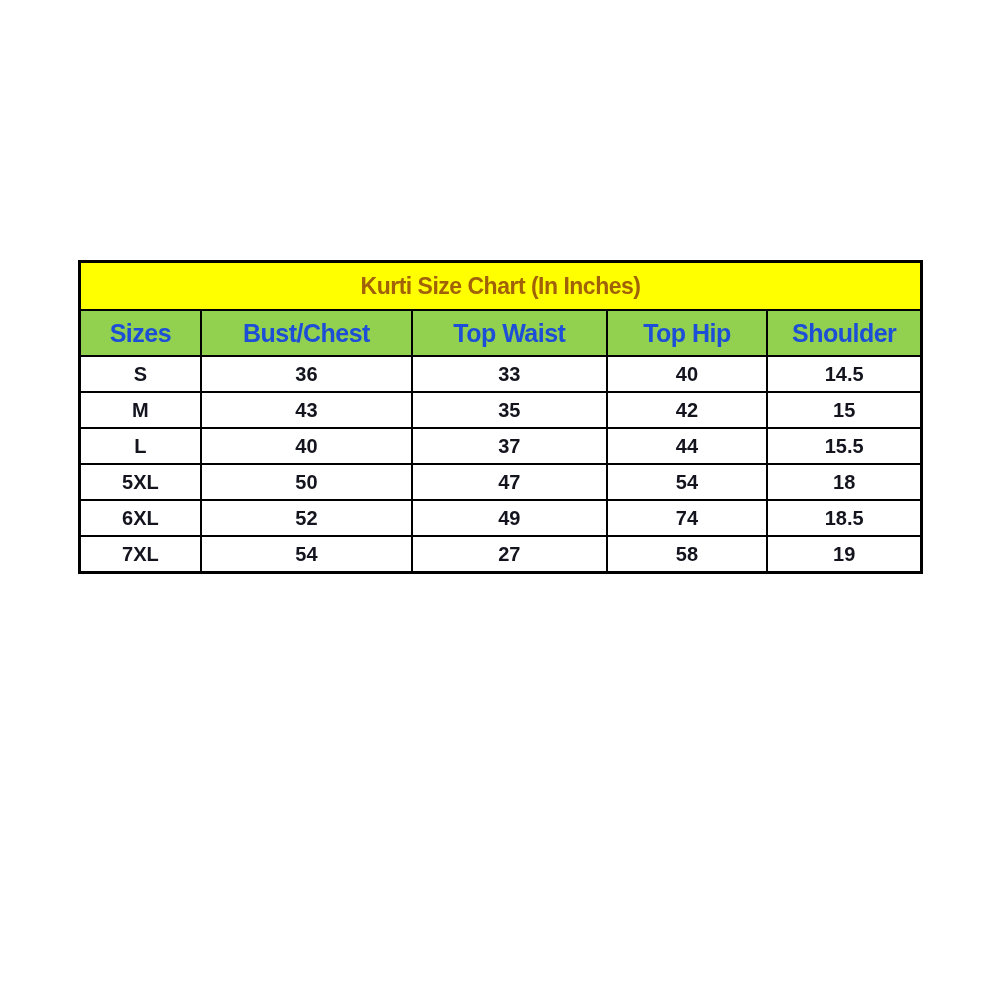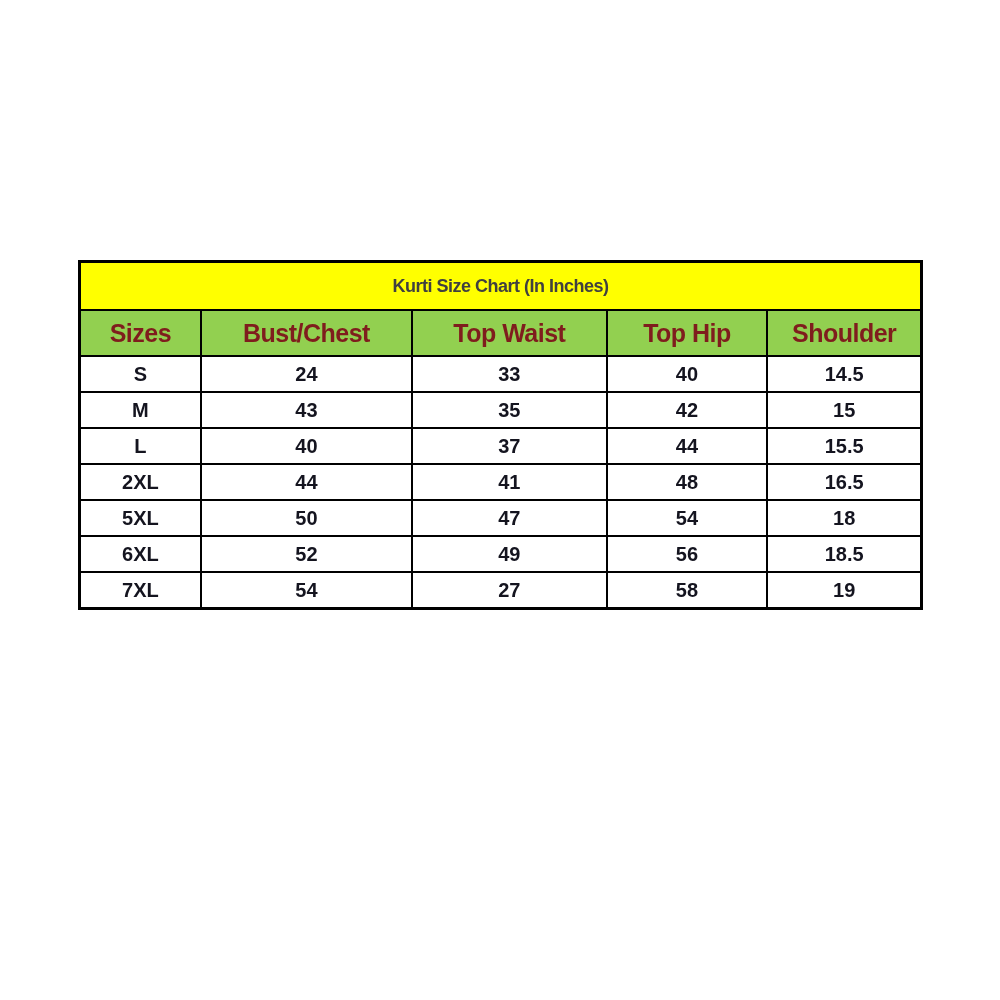--- a/index.html
+++ b/index.html
@@ -30,30 +30,30 @@
   table.size-chart td {
     border: 2px solid #000000;
     text-align: center;
     vertical-align: middle;
     padding: 0;
     overflow: hidden;
     white-space: nowrap;
   }
   .title-cell {
     height: 46px;
-    font-size: 18px;
+    font-size: 23px;
     font-weight: bold;
-    color: #404040;
+    color: #a16207;
     letter-spacing: -0.5px;
   }
   .header-cell {
     height: 44px;
     font-size: 25px;
     font-weight: bold;
-    color: #7f1d1d;
+    color: #1d4ed8;
     letter-spacing: -0.5px;
   }
   tbody td {
     height: 34px;
     font-size: 20px;
     font-weight: 600;
     color: #14141f;
     background: #ffffff;
   }
   tbody td.size-col {
@@ -80,58 +80,51 @@
           <th class="header-cell" style="background: rgb(146, 208, 80);">Sizes</th>
           <th class="header-cell" style="background: rgb(146, 208, 80);">Bust/Chest</th>
           <th class="header-cell" style="background: rgb(146, 208, 80);">Top Waist</th>
           <th class="header-cell" style="background: rgb(146, 208, 80); text-align: center;">Top Hip</th>
           <th class="header-cell" style="background: rgb(146, 208, 80);">Shoulder</th>
         </tr>
     </thead>
     <tbody id="table-body">
         <tr>
           <td class="size-col">S</td>
-          <td>24</td>
+          <td>36</td>
           <td>33</td>
           <td>40</td>
           <td>14.5</td>
         </tr>
         <tr>
           <td class="size-col">M</td>
           <td>43</td>
           <td>35</td>
           <td>42</td>
           <td>15</td>
         </tr>
         <tr>
           <td class="size-col">L</td>
           <td>40</td>
           <td>37</td>
           <td>44</td>
           <td>15.5</td>
         </tr>
         <tr>
-          <td class="size-col">2XL</td>
-          <td>44</td>
-          <td>41</td>
-          <td>48</td>
-          <td>16.5</td>
-        </tr>
-        <tr>
           <td class="size-col">5XL</td>
           <td>50</td>
           <td>47</td>
           <td>54</td>
           <td>18</td>
         </tr>
         <tr>
           <td class="size-col">6XL</td>
           <td>52</td>
           <td>49</td>
-          <td>56</td>
+          <td>74</td>
           <td>18.5</td>
         </tr>
         <tr>
           <td class="size-col">7XL</td>
           <td>54</td>
           <td>27</td>
           <td>58</td>
           <td>19</td>
         </tr>
       </tbody>

